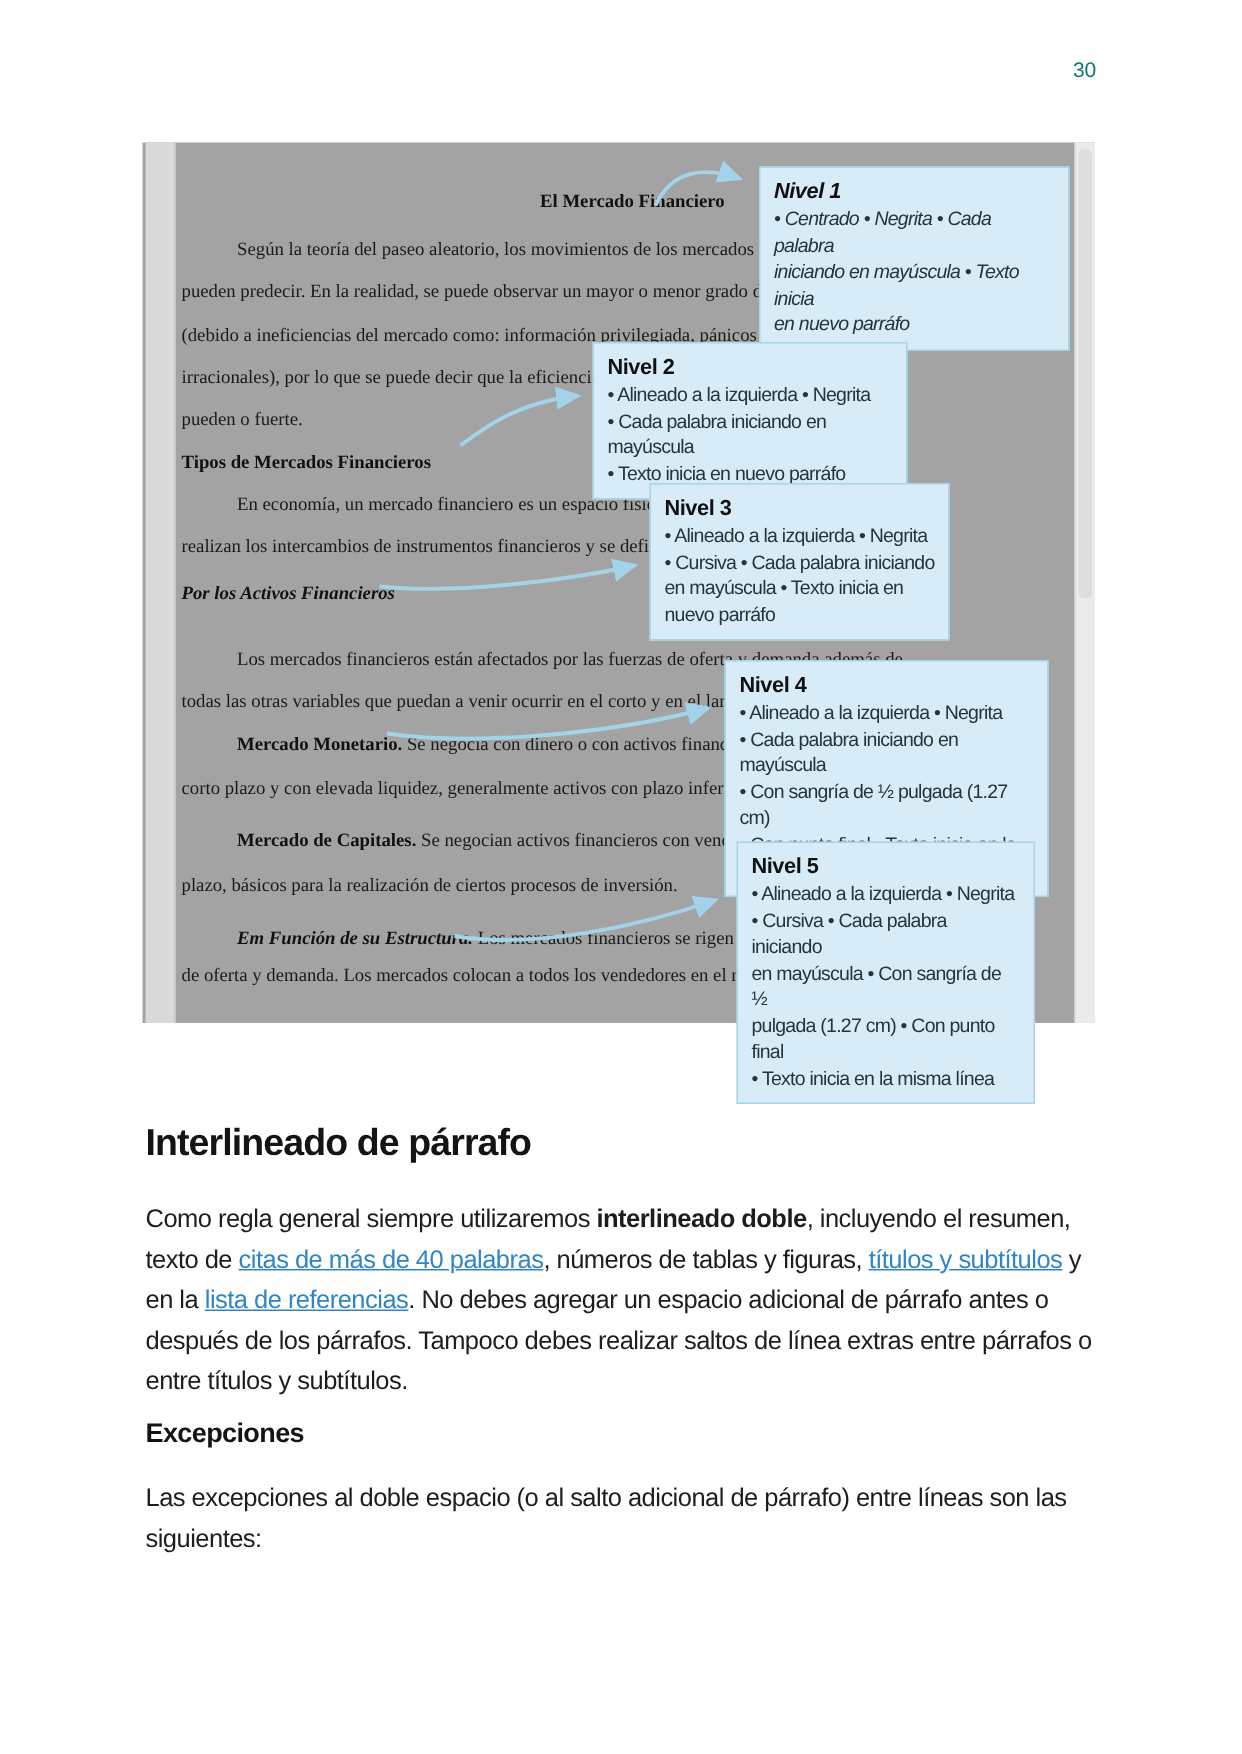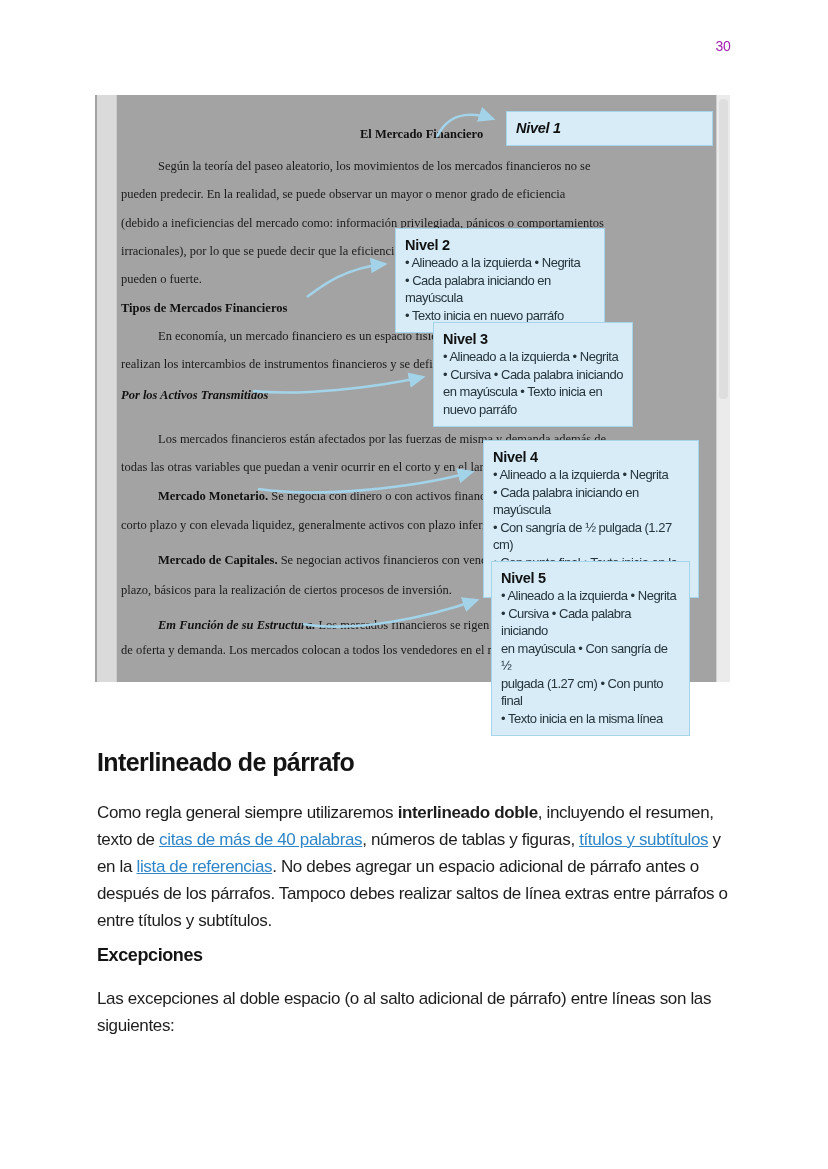--- a/index.html
+++ b/index.html
@@ -11,21 +11,21 @@
   }
   *{margin:0;padding:0;box-sizing:border-box;}
   html,body{background:#ffffff;}
   body{
     width:828px;height:1169px;position:relative;overflow:hidden;
     font-family:"Liberation Sans", sans-serif;color:var(--ink);
   }
   
   .page-number{
     position:absolute;left:708px;top:38px;width:30px;
-    font-size:14px;color:#a21caf;text-align:center;letter-spacing:-0.2px;
+    font-size:14px;color:#0f766e;text-align:center;letter-spacing:-0.2px;
   }
   
   .figure{
     position:absolute;left:95px;top:95px;width:635px;height:587px;background:#a3a3a3;
   }
   .page-edge{
     position:absolute;left:2px;top:0;width:20px;height:587px;
     background:#dadada;border-right:1px solid #cccccc;
   }
   .fig-scrollbar{
@@ -93,33 +93,36 @@
   <div id="doc-lines">
       <div class="doc-line" style="left: 265px; top: 31px;"><b>El Mercado Financiero</b></div>
       <div class="doc-line" style="left: 63px; top: 63px;">Según la teoría del paseo aleatorio, los movimientos de los mercados financieros no se</div>
       <div class="doc-line" style="left: 26px; top: 91px;">pueden predecir. En la realidad, se puede observar un mayor o menor grado de eficiencia</div>
       <div class="doc-line" style="left: 26px; top: 120px;">(debido a ineficiencias del mercado como: información privilegiada, pánicos o comportamientos</div>
       <div class="doc-line" style="left: 26px; top: 148px;">irracionales), por lo que se puede decir que la eficiencia del mercado puede ser débil, semi-</div>
       <div class="doc-line" style="left: 26px; top: 176px;">pueden o fuerte.</div>
       <div class="doc-line" style="left: 26px; top: 205px;"><b>Tipos de Mercados Financieros</b></div>
       <div class="doc-line" style="left: 63px; top: 233px;">En economía, un mercado financiero es un espacio físico o virtual a través del cual se</div>
       <div class="doc-line" style="left: 26px; top: 261px;">realizan los intercambios de instrumentos financieros y se definen sus precios.</div>
-      <div class="doc-line" style="left: 26px; top: 292px;"><i><b>Por los Activos Transmitidos</b></i></div>
-      <div class="doc-line" style="left: 63px; top: 336px;">Los mercados financieros están afectados por las fuerzas de misma y demanda además de</div>
+      <div class="doc-line" style="left: 26px; top: 292px;"><i><b>Por los Activos Financieros</b></i></div>
+      <div class="doc-line" style="left: 63px; top: 336px;">Los mercados financieros están afectados por las fuerzas de oferta y demanda además de</div>
       <div class="doc-line" style="left: 26px; top: 364px;">todas las otras variables que puedan a venir ocurrir en el corto y en el largo plazo.</div>
       <div class="doc-line" style="left: 63px; top: 393px;"><b>Mercado Monetario.</b> Se negocia con dinero o con activos financieros con vencimiento a</div>
       <div class="doc-line" style="left: 26px; top: 422px;">corto plazo y con elevada liquidez, generalmente activos con plazo inferior a un año.</div>
       <div class="doc-line" style="left: 63px; top: 457px;"><b>Mercado de Capitales.</b> Se negocian activos financieros con vencimiento a medio y largo</div>
       <div class="doc-line" style="left: 26px; top: 487px;">plazo, básicos para la realización de ciertos procesos de inversión.</div>
       <div class="doc-line" style="left: 63px; top: 522px;"><i><b>Em Función de su Estructura.</b></i> Los mercados financieros se rigen por las fuerzas</div>
       <div class="doc-line" style="left: 26px; top: 547px;">de oferta y demanda. Los mercados colocan a todos los vendedores en el mismo lugar.</div>
     </div>
   <div id="callouts">
       <div class="callout" style="left: 411px; top: 16px; width: 207px; font-style: italic;">
         <div class="callout-title">Nivel 1</div>
+        <div class="callout-body">• Centrado • Negrita • Cada palabra
+iniciando en mayúscula • Texto inicia
+en nuevo parráfo</div>
       </div>
       <div class="callout" style="left: 300px; top: 133px; width: 210px;">
         <div class="callout-title">Nivel 2</div>
         <div class="callout-body">• Alineado a la izquierda • Negrita
 • Cada palabra iniciando en mayúscula
 • Texto inicia en nuevo parráfo</div>
       </div>
       <div class="callout" style="left: 338px; top: 227px; width: 200px;">
         <div class="callout-title">Nivel 3</div>
         <div class="callout-body">• Alineado a la izquierda • Negrita

